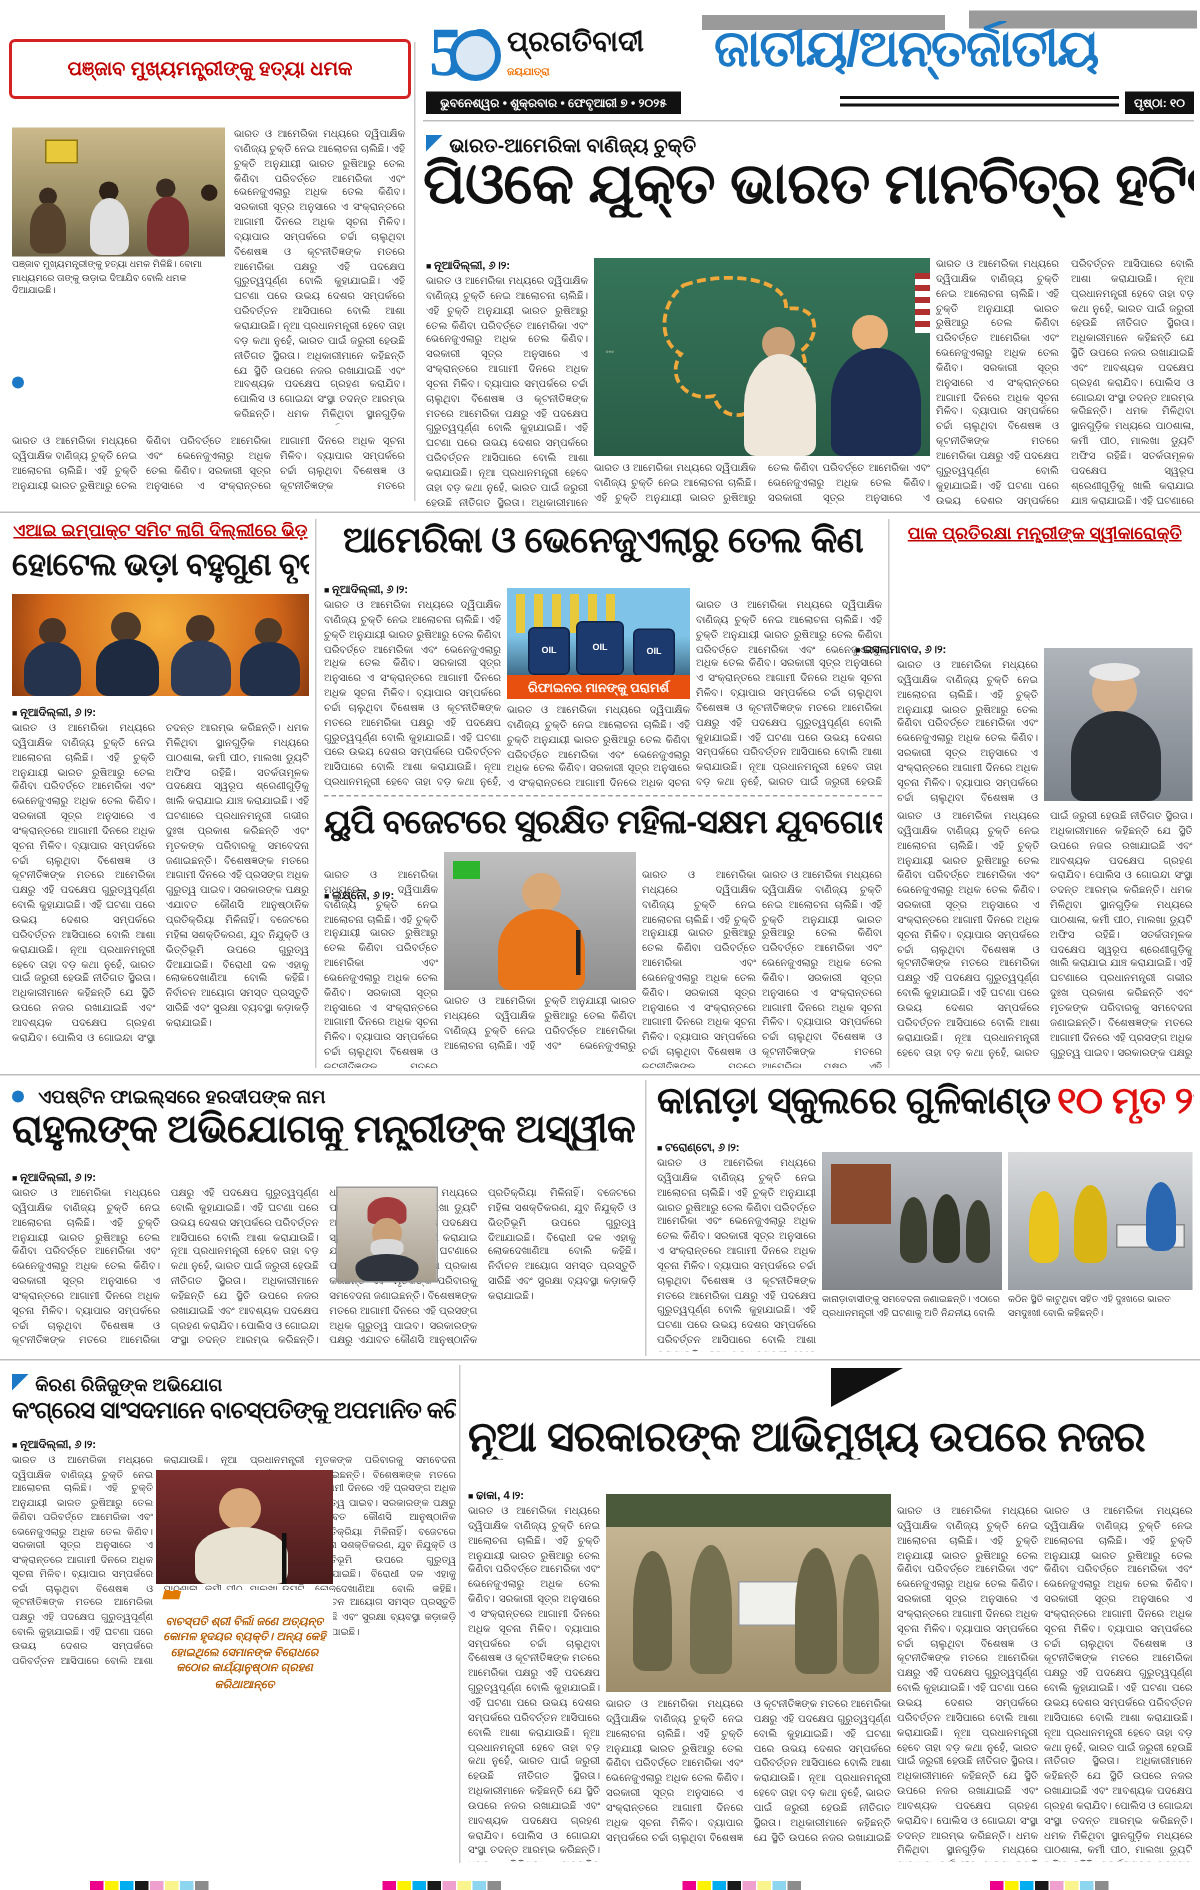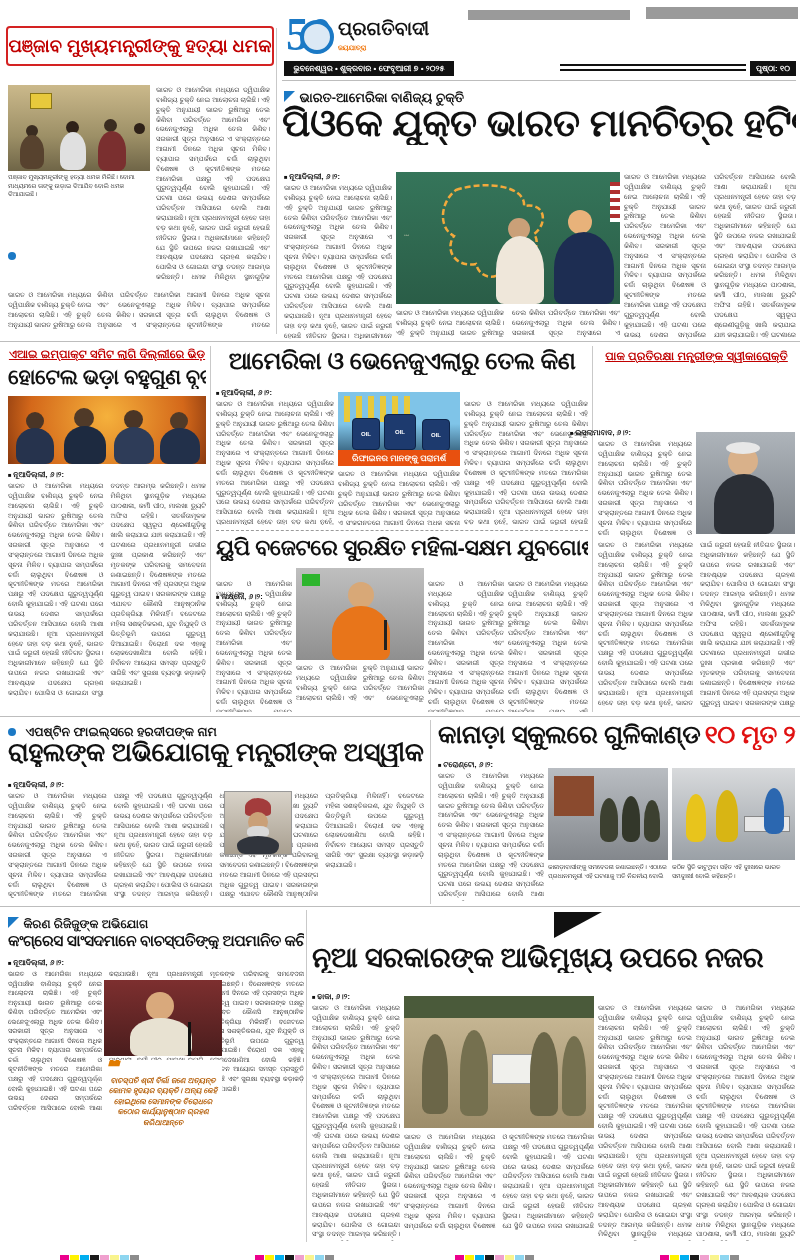--- a/index.html
+++ b/index.html
@@ -31,21 +31,21 @@
            align-items:center;justify-content:center;}
   .barrel{position:absolute;width:26px;height:30px;background:#1d3a6e;border-radius:4px;
           display:flex;align-items:center;justify-content:center;color:#fff;font-size:6px;font-weight:bold;border:1px solid #0e2347;}
 </style>
 </head>
 <body>
 
 <div class="page">
 
   <div class="abs" style="left:6px;top:26px;width:264px;height:36px;border:2px solid #d42222;border-radius:4px;display:flex;align-items:center;justify-content:center;">
-    <span class="nowrap" style="font-size:18px;font-weight:bold;color:#c00000;">ପଞ୍ଜାବ ମୁଖ୍ୟମନ୍ତ୍ରୀଙ୍କୁ ହତ୍ୟା ଧମକ</span>
+    <span class="nowrap" style="font-size:13px;font-weight:bold;color:#c00000;">ପଞ୍ଜାବ ମୁଖ୍ୟମନ୍ତ୍ରୀଙ୍କୁ ହତ୍ୟା ଧମକ</span>
   </div>
 
   <div class="ph" style="left:8px;top:85px;width:142px;height:86px;background:linear-gradient(180deg,#cbb98b,#9c8f66 60%,#6f6547);">
     <div class="abs" style="left:22px;top:8px;width:20px;height:14px;background:#e8c93c;border:1px solid #8a7514;"></div>
     <div class="head" style="left:18px;top:40px;width:12px;height:12px;background:#3a2c20;"></div>
     <div class="fig" style="left:12px;top:50px;width:24px;height:34px;background:#57422e;"></div>
     <div class="head" style="left:58px;top:36px;width:13px;height:13px;background:#2e2118;"></div>
     <div class="fig" style="left:52px;top:47px;width:26px;height:38px;background:#e0e0e0;"></div>
     <div class="head" style="left:96px;top:34px;width:13px;height:13px;background:#3a2c20;"></div>
     <div class="fig" style="left:90px;top:46px;width:28px;height:40px;background:#7a2f2f;"></div>
@@ -68,20 +68,21 @@
 
   <div class="abs" style="left:286px;top:12px;width:150px;height:48px;">
     <span style="position:absolute;left:0;top:-4px;font-size:46px;font-weight:bold;color:#1b79c5;font-family:'Liberation Serif',serif;">50</span>
     <span style="position:absolute;left:14px;top:8px;width:26px;height:26px;border:4px solid #1b79c5;border-radius:50%;background:#dce9f5;"></span>
     <span style="position:absolute;left:52px;top:6px;font-size:19px;font-weight:bold;color:#111;">ପ୍ରଗତିବାଦୀ</span>
     <span style="position:absolute;left:52px;top:32px;font-size:7px;color:#f07000;font-weight:bold;">ଜୟଯାତ୍ରା</span>
   </div>
 
   <div class="abs darkbar" style="left:284px;top:61px;width:170px;height:15px;">ଭୁବନେଶ୍ୱର • ଶୁକ୍ରବାର • ଫେବୃଆରୀ ୭ • ୨୦୨୫</div>
 
+  <div class="abs nowrap" style="left:432px;top:14px;width:344px;text-align:center;font-size:34px;font-weight:bold;color:#1b79c5;letter-spacing:-1px;">ଜାତୀୟ/ଅନ୍ତର୍ଜାତୀୟ</div>
 
   <div class="abs" style="left:560px;top:64px;width:186px;height:2px;background:#111;"></div>
   <div class="abs" style="left:560px;top:69px;width:186px;height:2px;background:#111;"></div>
   <div class="abs darkbar" style="left:750px;top:61px;width:46px;height:15px;">ପୃଷ୍ଠା: ୧୦</div>
   <div class="abs hline" style="left:282px;top:80px;width:514px;"></div>
 
   <div class="abs" style="left:284px;top:88px;">
     <span class="tri-blue"></span>
     <span class="kicker-blk" style="font-size:13px;">ଭାରତ-ଆମେରିକା ବାଣିଜ୍ୟ ଚୁକ୍ତି</span>
   </div>
@@ -226,21 +227,21 @@
   </div>
   <div class="abs quote-box" style="left:104px;top:1060px;width:118px;height:94px;background:#fff;">
     <span class="qmark">❝</span>
     <span>ବାଚସ୍ପତି ଶ୍ରୀ ବିର୍ଲା ଜଣେ ଅତ୍ୟନ୍ତ କୋମଳ ହୃଦୟର ବ୍ୟକ୍ତି। ଅନ୍ୟ କେହି ହୋଇଥିଲେ ସେମାନଙ୍କ ବିରୋଧରେ କଠୋର କାର୍ଯ୍ୟାନୁଷ୍ଠାନ ଗ୍ରହଣ କରିଥାଆନ୍ତେ</span>
   </div>
 
   <div class="abs vline" style="left:306px;top:910px;height:332px;"></div>
 
   <div class="abs" style="left:554px;top:912px;width:0;height:0;border-top:26px solid #111;border-right:48px solid transparent;"></div>
   <div class="abs hl nowrap" style="left:312px;top:942px;width:484px;font-size:28px;">ନୂଆ ସରକାରଙ୍କ ଆଭିମୁଖ୍ୟ ଉପରେ ନଜର</div>
-  <div class="abs byline" style="left:312px;top:992px;">ଢାକା, ୬।୨:</div>
+  <div class="abs byline" style="left:312px;top:992px;">ଢାକା, 4।୨:</div>
   <div class="abs body-txt" style="left:312px;top:1003px;width:88px;height:238px;">ଭାରତ ଓ ଆମେରିକା ମଧ୍ୟରେ ଦ୍ୱିପାକ୍ଷିକ ବାଣିଜ୍ୟ ଚୁକ୍ତି ନେଇ ଆଲୋଚନା ଚାଲିଛି। ଏହି ଚୁକ୍ତି ଅନୁଯାୟୀ ଭାରତ ରୁଷିଆରୁ ତେଲ କିଣିବା ପରିବର୍ତ୍ତେ ଆମେରିକା ଏବଂ ଭେନେଜୁଏଲାରୁ ଅଧିକ ତେଲ କିଣିବ। ସରକାରୀ ସୂତ୍ର ଅନୁସାରେ ଏ ସଂକ୍ରାନ୍ତରେ ଆଗାମୀ ଦିନରେ ଅଧିକ ସୂଚନା ମିଳିବ। ବ୍ୟାପାର ସମ୍ପର୍କରେ ଚର୍ଚ୍ଚା ଚାଲୁଥିବା ବିଶେଷଜ୍ଞ ଓ କୂଟନୀତିଜ୍ଞଙ୍କ ମତରେ ଆମେରିକା ପକ୍ଷରୁ ଏହି ପଦକ୍ଷେପ ଗୁରୁତ୍ୱପୂର୍ଣ୍ଣ ବୋଲି କୁହାଯାଇଛି। ଏହି ଘଟଣା ପରେ ଉଭୟ ଦେଶର ସମ୍ପର୍କରେ ପରିବର୍ତ୍ତନ ଆସିପାରେ ବୋଲି ଆଶା କରାଯାଉଛି। ନୂଆ ପ୍ରଧାନମନ୍ତ୍ରୀ ହେବେ ତାହା ବଡ଼ କଥା ନୁହେଁ, ଭାରତ ପାଇଁ ଜରୁରୀ ହେଉଛି ନୀତିଗତ ସ୍ଥିରତା। ଅଧିକାରୀମାନେ କହିଛନ୍ତି ଯେ ସ୍ଥିତି ଉପରେ ନଜର ରଖାଯାଇଛି ଏବଂ ଆବଶ୍ୟକ ପଦକ୍ଷେପ ଗ୍ରହଣ କରାଯିବ। ପୋଲିସ ଓ ଗୋଇନ୍ଦା ସଂସ୍ଥା ତଦନ୍ତ ଆରମ୍ଭ କରିଛନ୍ତି। ଧମକ ମିଳିଥିବା ସ୍ଥାନଗୁଡ଼ିକ ମଧ୍ୟରେ ପାଠଶାଳା, କର୍ମୀ ପୀଠ, ମାଲଖା ଡ୍ୟୁଟି ଅଫିସ ରହିଛି। ସତର୍କତାମୂଳକ ପଦକ୍ଷେପ ସ୍ୱରୂପ ଶ୍ରେଣୀଗୁଡ଼ିକୁ ଖାଲି କରାଯାଇ ଯାଞ୍ଚ କରାଯାଇଛି। ଏହି ଘଟଣାରେ ପ୍ରଧାନମନ୍ତ୍ରୀ ଗଭୀର ଦୁଃଖ ପ୍ରକାଶ କରିଛନ୍ତି ଏବଂ ମୃତକଙ୍କ ପରିବାରକୁ ସମବେଦନା ଜଣାଇଛନ୍ତି। ବିଶେଷଜ୍ଞଙ୍କ ମତରେ ଆଗାମୀ ଦିନରେ ଏହି ପ୍ରସଙ୍ଗ ଅଧିକ ଗୁରୁତ୍ୱ ପାଇବ। ସରକାରଙ୍କ ପକ୍ଷରୁ ଏଯାବତ କୌଣସି ଆନୁଷ୍ଠାନିକ ପ୍ରତିକ୍ରିୟା ମିଳିନାହିଁ। ବଜେଟରେ ମହିଳା ସଶକ୍ତିକରଣ, ଯୁବ ନିଯୁକ୍ତି ଓ ଭିତ୍ତିଭୂମି ଉପରେ ଗୁରୁତ୍ୱ ଦିଆଯାଇଛି। ବିରୋଧୀ ଦଳ ଏହାକୁ ଲୋକଦେଖାଣିଆ ବୋଲି କହିଛି। ନିର୍ବାଚନ ଆୟୋଗ ସମସ୍ତ ପ୍ରସ୍ତୁତି ସାରିଛି ଏବଂ ସୁରକ୍ଷା ବ୍ୟବସ୍ଥା କଡ଼ାକଡ଼ି କରାଯାଇଛି।</div>
   <div class="ph" style="left:404px;top:996px;width:190px;height:132px;background:linear-gradient(180deg,#cdbd9a,#9d8d6a);">
     <div class="abs" style="left:0;top:0;width:190px;height:22px;background:#4a5a3a;"></div>
     <div class="fig" style="left:18px;top:38px;width:26px;height:80px;background:#6b6648;"></div>
     <div class="fig" style="left:56px;top:34px;width:28px;height:86px;background:#75704f;"></div>
     <div class="abs" style="left:88px;top:58px;width:40px;height:28px;background:#f0f0ec;border:1px solid #999;"></div>
     <div class="fig" style="left:126px;top:36px;width:28px;height:84px;background:#6b6648;"></div>
     <div class="fig" style="left:158px;top:40px;width:24px;height:80px;background:#75704f;"></div>
   </div>
   <div class="abs body-txt" style="left:404px;top:1132px;width:190px;height:108px;column-count:2;column-gap:7px;">ଭାରତ ଓ ଆମେରିକା ମଧ୍ୟରେ ଦ୍ୱିପାକ୍ଷିକ ବାଣିଜ୍ୟ ଚୁକ୍ତି ନେଇ ଆଲୋଚନା ଚାଲିଛି। ଏହି ଚୁକ୍ତି ଅନୁଯାୟୀ ଭାରତ ରୁଷିଆରୁ ତେଲ କିଣିବା ପରିବର୍ତ୍ତେ ଆମେରିକା ଏବଂ ଭେନେଜୁଏଲାରୁ ଅଧିକ ତେଲ କିଣିବ। ସରକାରୀ ସୂତ୍ର ଅନୁସାରେ ଏ ସଂକ୍ରାନ୍ତରେ ଆଗାମୀ ଦିନରେ ଅଧିକ ସୂଚନା ମିଳିବ। ବ୍ୟାପାର ସମ୍ପର୍କରେ ଚର୍ଚ୍ଚା ଚାଲୁଥିବା ବିଶେଷଜ୍ଞ ଓ କୂଟନୀତିଜ୍ଞଙ୍କ ମତରେ ଆମେରିକା ପକ୍ଷରୁ ଏହି ପଦକ୍ଷେପ ଗୁରୁତ୍ୱପୂର୍ଣ୍ଣ ବୋଲି କୁହାଯାଇଛି। ଏହି ଘଟଣା ପରେ ଉଭୟ ଦେଶର ସମ୍ପର୍କରେ ପରିବର୍ତ୍ତନ ଆସିପାରେ ବୋଲି ଆଶା କରାଯାଉଛି। ନୂଆ ପ୍ରଧାନମନ୍ତ୍ରୀ ହେବେ ତାହା ବଡ଼ କଥା ନୁହେଁ, ଭାରତ ପାଇଁ ଜରୁରୀ ହେଉଛି ନୀତିଗତ ସ୍ଥିରତା। ଅଧିକାରୀମାନେ କହିଛନ୍ତି ଯେ ସ୍ଥିତି ଉପରେ ନଜର ରଖାଯାଇଛି ଏବଂ ଆବଶ୍ୟକ ପଦକ୍ଷେପ ଗ୍ରହଣ କରାଯିବ। ପୋଲିସ ଓ ଗୋଇନ୍ଦା ସଂସ୍ଥା ତଦନ୍ତ ଆରମ୍ଭ କରିଛନ୍ତି। ଧମକ ମିଳିଥିବା ସ୍ଥାନଗୁଡ଼ିକ ମଧ୍ୟରେ ପାଠଶାଳା, କର୍ମୀ ପୀଠ, ମାଲଖା ଡ୍ୟୁଟି ଅଫିସ ରହିଛି। ସତର୍କତାମୂଳକ ପଦକ୍ଷେପ ସ୍ୱରୂପ ଶ୍ରେଣୀଗୁଡ଼ିକୁ ଖାଲି କରାଯାଇ ଯାଞ୍ଚ କରାଯାଇଛି। ଏହି ଘଟଣାରେ ପ୍ରଧାନମନ୍ତ୍ରୀ ଗଭୀର ଦୁଃଖ ପ୍ରକାଶ କରିଛନ୍ତି ଏବଂ ମୃତକଙ୍କ ପରିବାରକୁ ସମବେଦନା ଜଣାଇଛନ୍ତି। ବିଶେଷଜ୍ଞଙ୍କ ମତରେ ଆଗାମୀ ଦିନରେ ଏହି ପ୍ରସଙ୍ଗ ଅଧିକ ଗୁରୁତ୍ୱ ପାଇବ। ସରକାରଙ୍କ ପକ୍ଷରୁ ଏଯାବତ କୌଣସି ଆନୁଷ୍ଠାନିକ ପ୍ରତିକ୍ରିୟା ମିଳିନାହିଁ। ବଜେଟରେ ମହିଳା ସଶକ୍ତିକରଣ, ଯୁବ ନିଯୁକ୍ତି ଓ ଭିତ୍ତିଭୂମି ଉପରେ ଗୁରୁତ୍ୱ ଦିଆଯାଇଛି। ବିରୋଧୀ ଦଳ ଏହାକୁ ଲୋକଦେଖାଣିଆ ବୋଲି କହିଛି। ନିର୍ବାଚନ ଆୟୋଗ ସମସ୍ତ ପ୍ରସ୍ତୁତି ସାରିଛି ଏବଂ ସୁରକ୍ଷା ବ୍ୟବସ୍ଥା କଡ଼ାକଡ଼ି କରାଯାଇଛି।</div>

